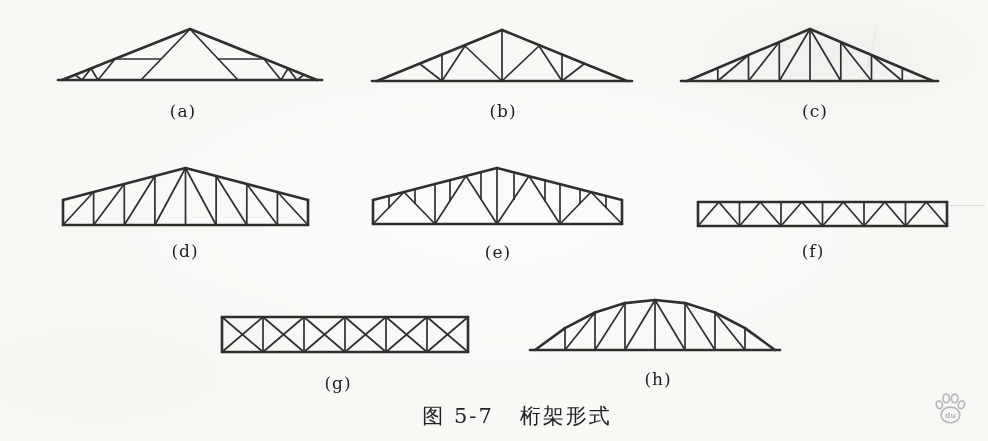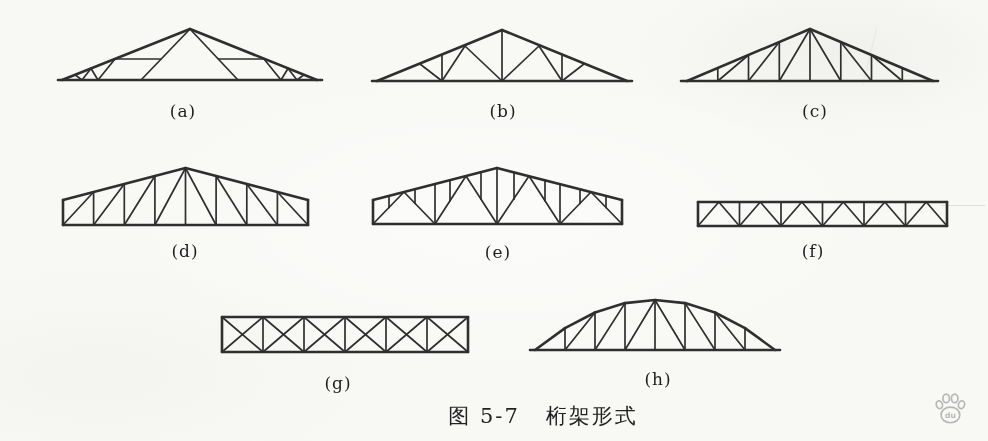--- a/index.html
+++ b/index.html
@@ -16,21 +16,21 @@
       radial-gradient(ellipse 500px 200px at 50% 50%, rgba(255,255,255,0.5), rgba(0,0,0,0) 80%),
       #f8f8f5;
   }
   #truss-svg{position:absolute;left:0;top:0;}
   .truss-label{
     position:absolute;transform:translate(-50%,-50%);
     font-size:17px;color:#1d1d1d;letter-spacing:1px;white-space:nowrap;
   }
   .caption{
     position:absolute;left:517px;top:402px;transform:translateX(-50%);
-    font-size:21px;color:#222;white-space:nowrap;letter-spacing:2px;margin-left:26px;
+    font-size:21px;color:#222;white-space:nowrap;letter-spacing:2px;
   }
   .caption .cap-title{margin-left:26px;}
   .watermark{
     position:absolute;right:21px;top:392px;height:34px;
     display:flex;align-items:flex-end;gap:2px;
   }
   .wm-text{
     font-family:"DejaVu Sans","Liberation Sans",sans-serif;
     font-size:25px;font-weight:bold;letter-spacing:1px;
     color:transparent;-webkit-text-stroke:1.2px #b7b7b7;

